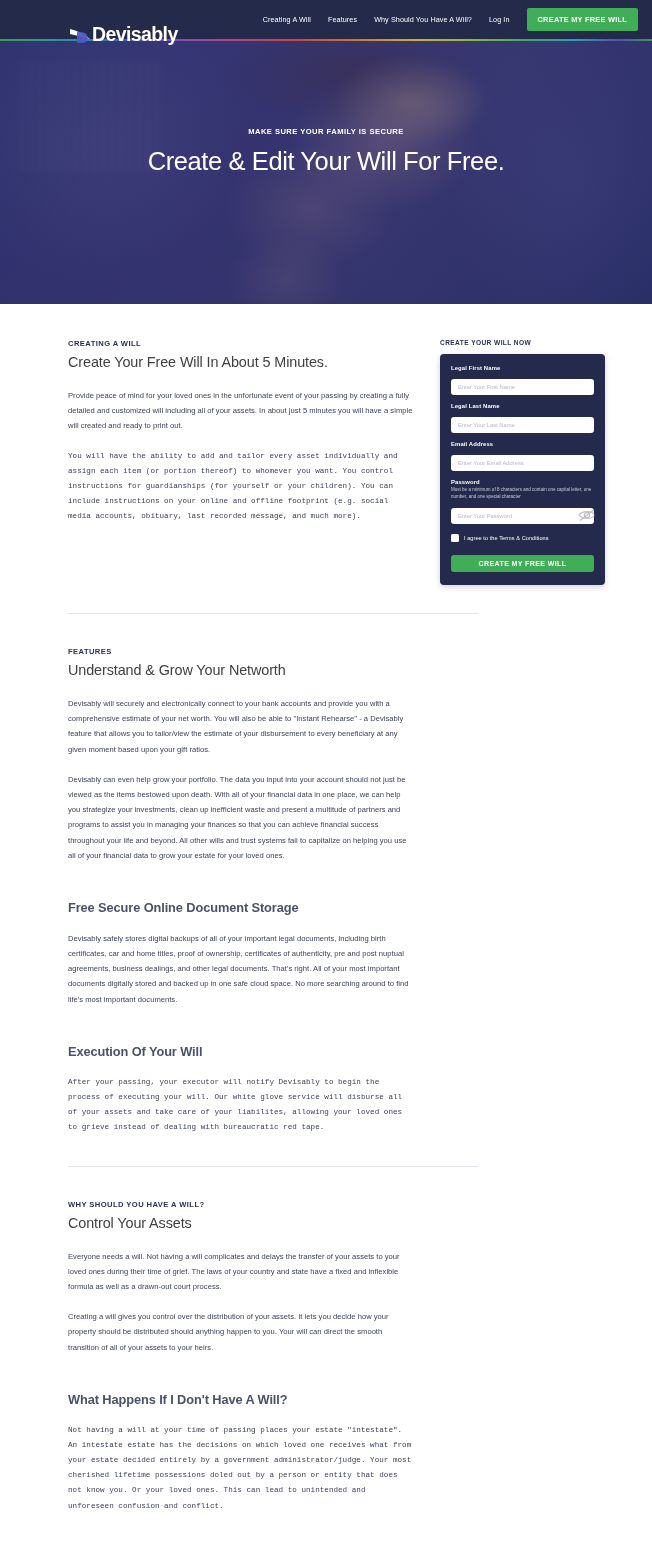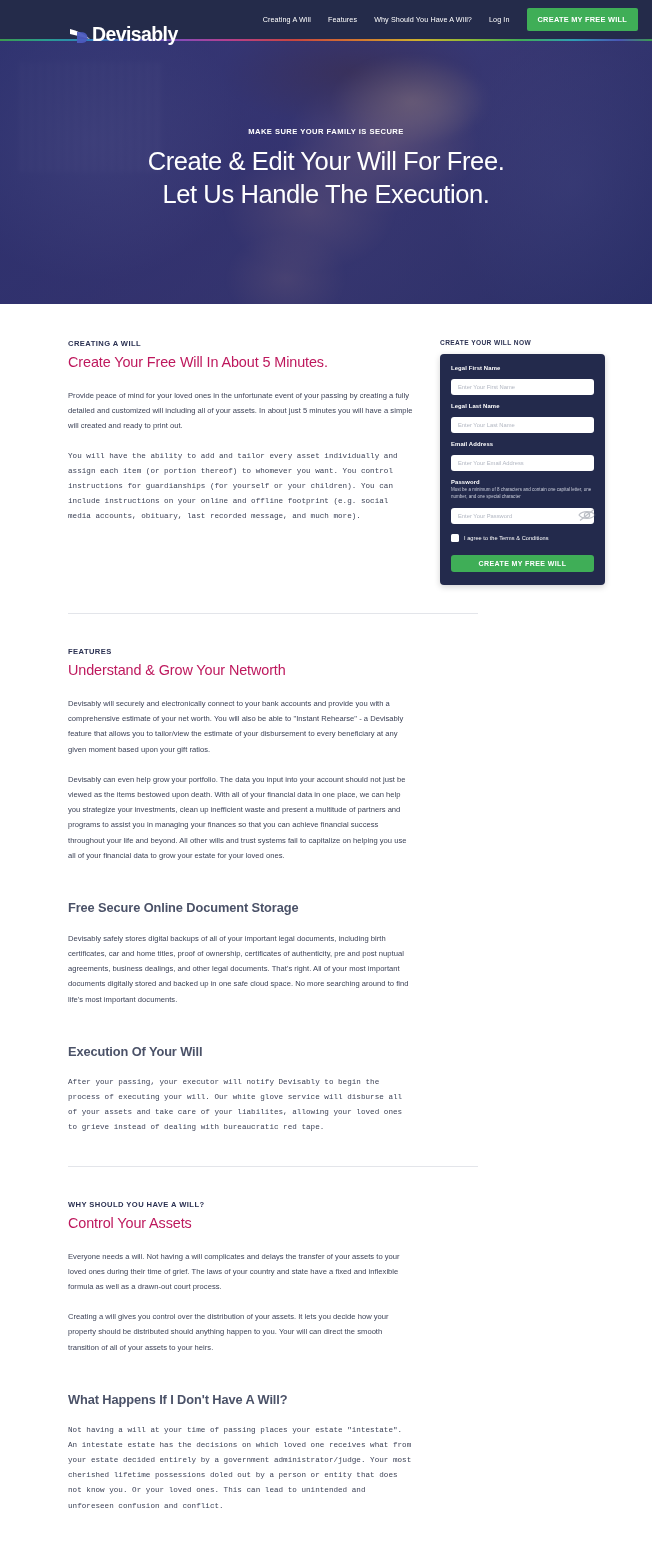--- a/index.html
+++ b/index.html
@@ -103,21 +103,21 @@
     display: flex; padding: 0 32px 0 68px;
   }
   .col-left { width: 345px; flex: none; }
   .col-right { flex: 1; padding-left: 27px; }
 
   .eyebrow {
     font-size: 7.6px; font-weight: bold; color: #2b3152;
     letter-spacing: 0.42px; margin-bottom: 6px; text-transform: uppercase;
   }
   h2.sec-title {
-    font-size: 14.4px; font-weight: 400; color: #be185d;
+    font-size: 14.4px; font-weight: 400; color: #404040;
     letter-spacing: -0.1px; margin-bottom: 18px;
   }
   h3.sub-title {
     font-size: 12.8px; font-weight: 700; color: #4b5268;
     letter-spacing: -0.1px; margin: 0 0 16px 0;
   }
   p.body {
     font-size: 7.6px; color: #3c4257; line-height: 2.0;
     letter-spacing: 0.02px; margin-bottom: 15px;
   }
@@ -203,21 +203,20 @@
     <div class="hero-bg-base"></div>
     <div class="hero-books"></div>
     <div class="hero-figure"></div>
     <div class="hero-hair"></div>
     <div class="hero-overlay"></div>
   </div>
   <div class="hero-content">
     <div class="hero-kicker">MAKE SURE YOUR FAMILY IS SECURE</div>
     <div class="hero-title">
       <div>Create &amp; Edit Your Will For Free.</div>
-      <div>Let Us Handle The Execution.</div>
     </div>
   </div>
 </div>
 
 <div class="section sec1">
   <div class="col-left">
     <div class="eyebrow">CREATING A WILL</div>
     <h2 class="sec-title">Create Your Free Will In About 5 Minutes.</h2>
     <p class="body">Provide peace of mind for your loved ones in the unfortunate event of your passing by creating a fully detailed and customized will including all of your assets. In about just 5 minutes you will have a simple will created and ready to print out.</p>
     <p class="body">You will have the ability to add and tailor every asset individually and assign each item (or portion thereof) to whomever you want. You control instructions for guardianships (for yourself or your children). You can include instructions on your online and offline footprint (e.g. social media accounts, obituary, last recorded message, and much more).</p>

